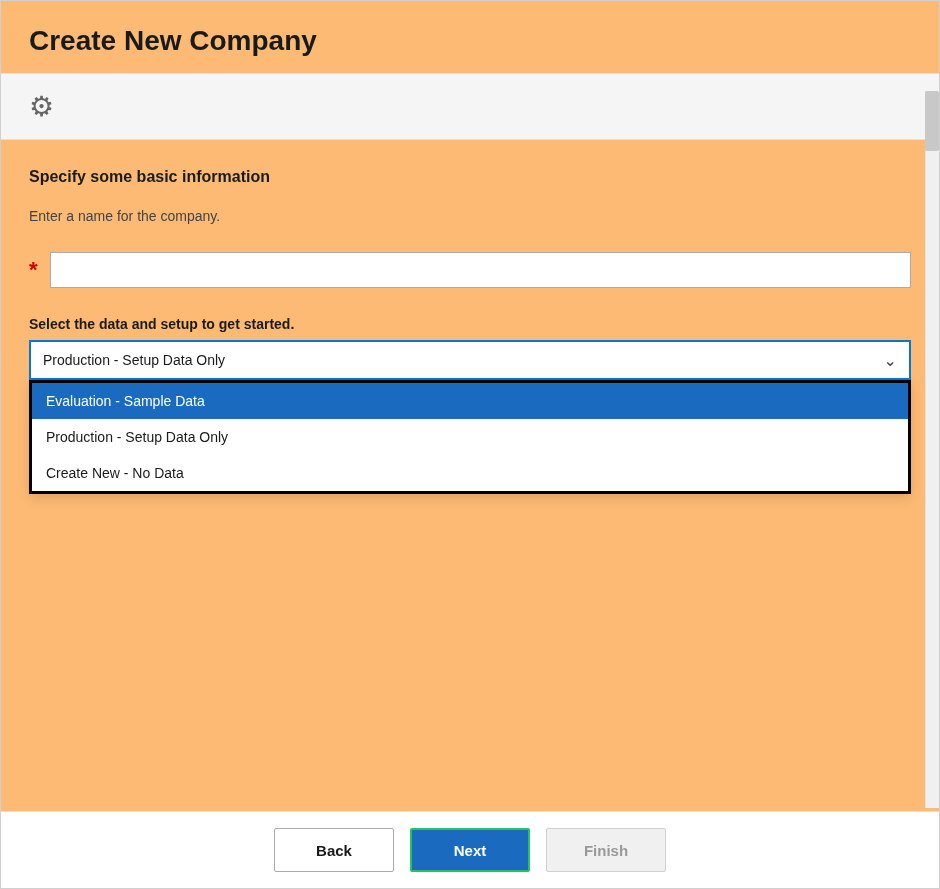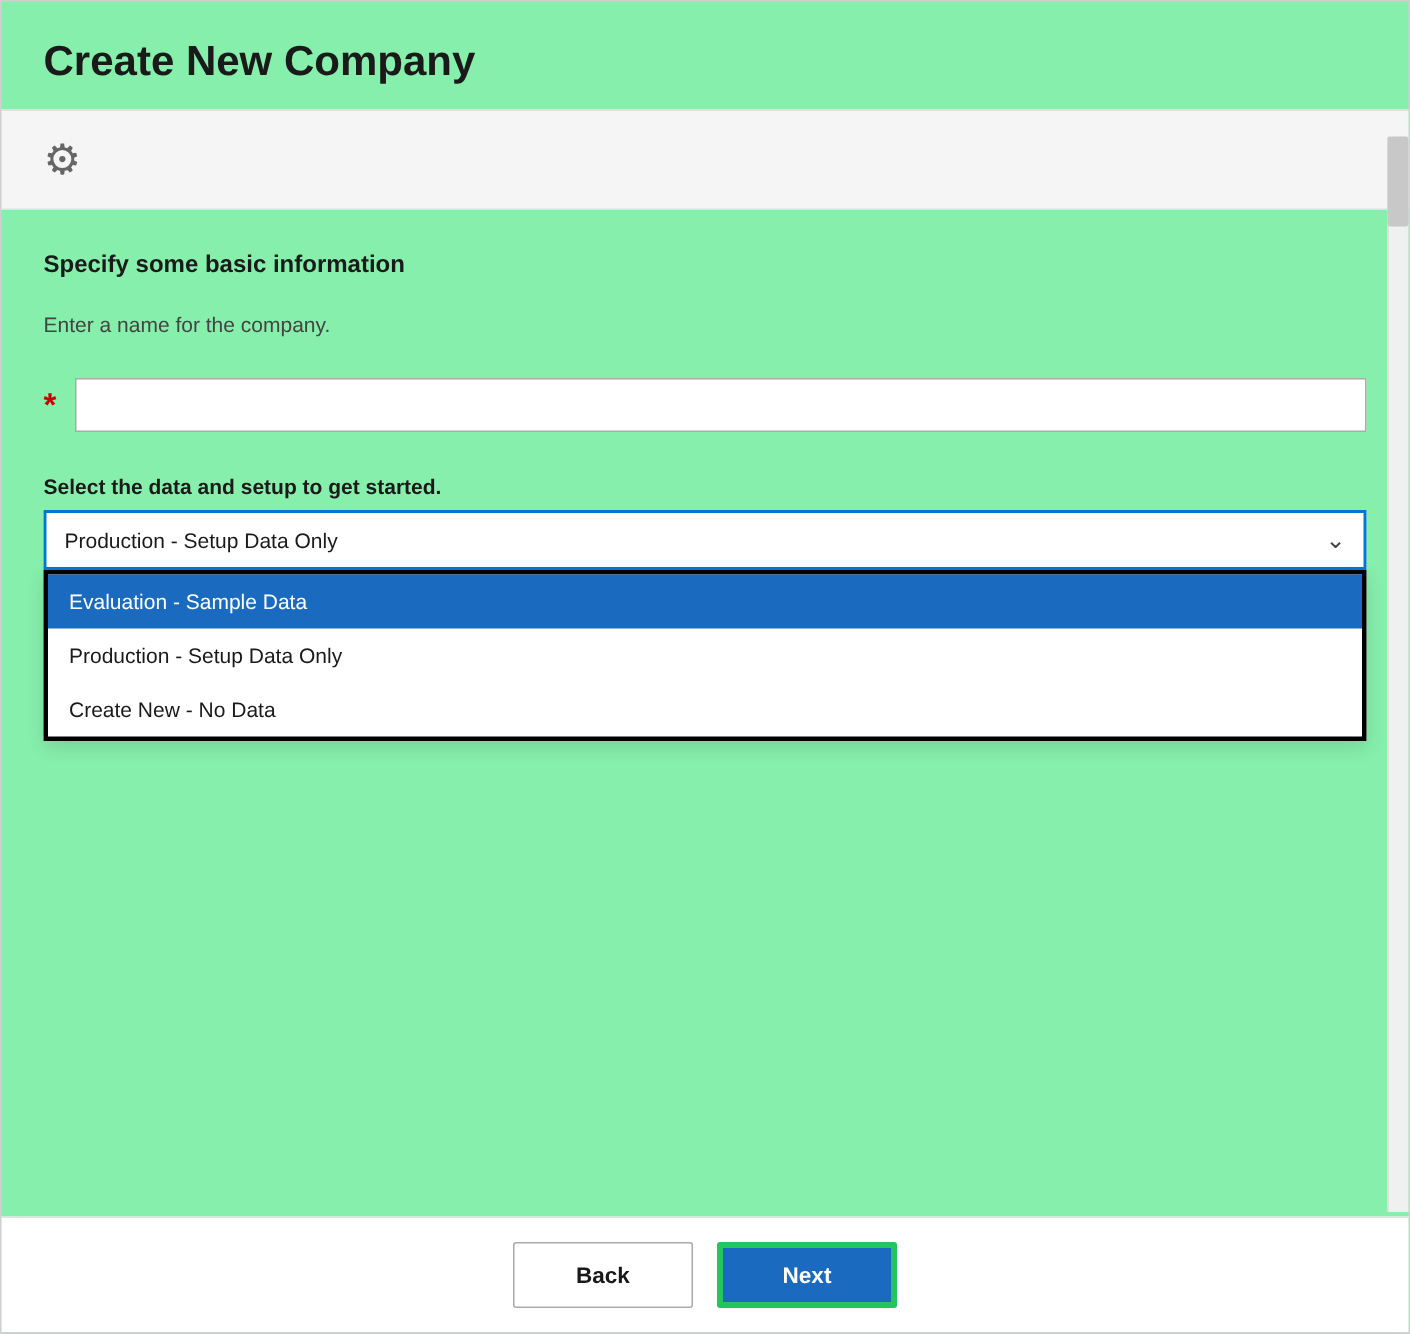--- a/index.html
+++ b/index.html
@@ -7,21 +7,21 @@
       font-family: 'Segoe UI', Arial, sans-serif;
       background: #f3f3f3;
       display: flex;
       justify-content: center;
       align-items: center;
       width: 940px;
       height: 889px;
       overflow: hidden;
     }
     .dialog {
-      background: #86efac;
+      background: #fdba74;
       width: 940px;
       height: 889px;
       display: flex;
       flex-direction: column;
       border: 1px solid #d0d0d0;
       box-shadow: 0 4px 20px rgba(0,0,0,0.15);
       position: relative;
     }
     .dialog-header {
       padding: 24px 28px 16px 28px;
@@ -198,21 +198,21 @@
       border: 1px solid #ccc;
     }
     .btn-back {
       background: #fff;
       color: #1a1a1a;
       border: 1px solid #aaa;
     }
     .btn-next {
       background: #1a6bbf;
       color: #fff;
-      border: 4px solid #22c55e;
+      border: 2px solid #22c55e;
     }
     .btn-finish {
       background: #f0f0f0;
       color: #999;
       border: 1px solid #d0d0d0;
       cursor: default;
     }
   </style>
 </head>
 <body>
@@ -286,15 +286,16 @@
 
     <div class="description-text">Create a company with the Essential functionality scope containing data and setup, such as a chart of accounts and payment methods ready for use by companies with standard processes. Set up your own items and customers, and start posting right away.</div>
 
     <div class="trial-text">You will be able to use this company for a 30-day trial period.</div>
 
   </div>
 
   <div class="dialog-footer">
     <button class="btn btn-back">Back</button>
     <button class="btn btn-next">Next</button>
+    <button class="btn btn-finish">Finish</button>
   </div>
 
 </div>
 
 </body></html>

